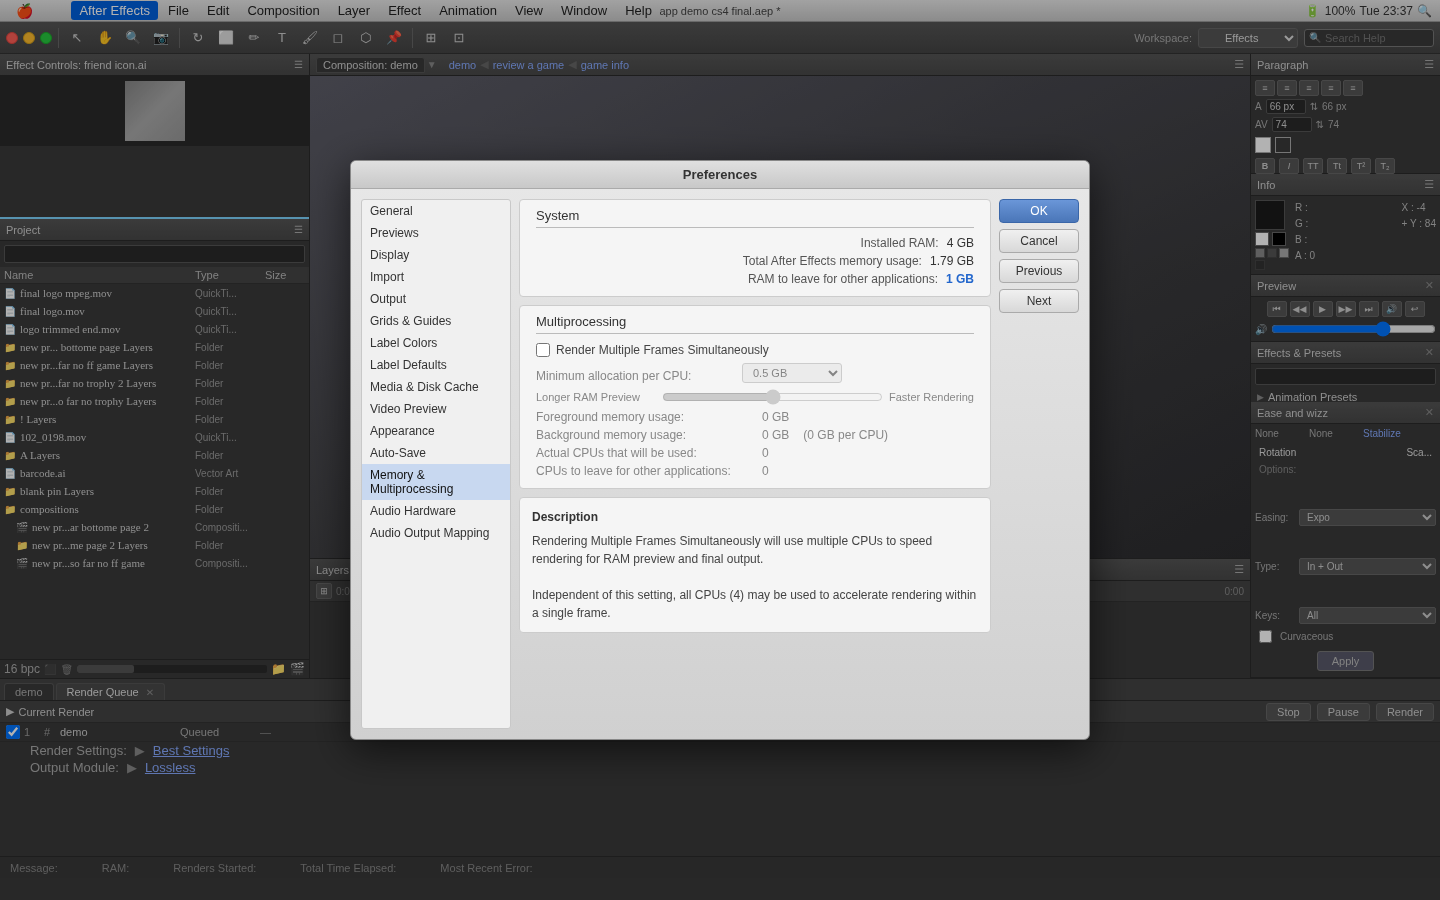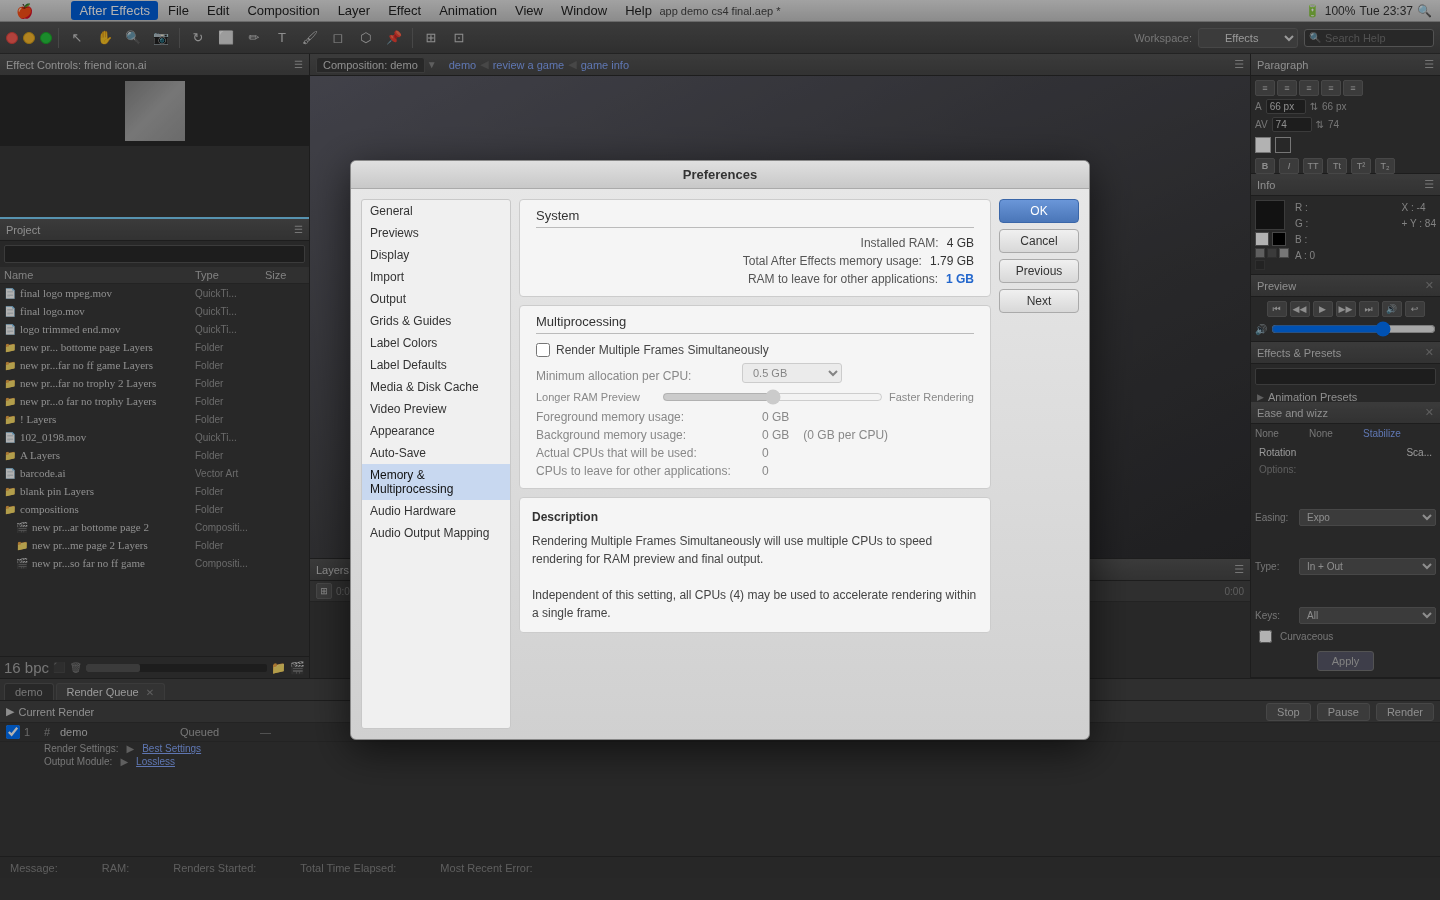--- a/index.html
+++ b/index.html
@@ -151,21 +151,21 @@
     }
     .render-row {
       display: flex; align-items: center;
       padding: 2px 6px; border-bottom: 1px solid #333; font-size: 11px; color: #ccc;
     }
     .render-checkbox { width: 14px; height: 14px; margin-right: 4px; }
     .render-num { width: 20px; color: #999; }
     .render-hash { width: 16px; color: #999; }
     .render-name { width: 120px; font-size: 11px; }
     .render-status { width: 80px; color: #aaa; }
-    .render-sub-row { padding: 1px 30px; font-size: 10px; color: #aaa; display: flex; gap: 8px; margin-left: 14px; }
+    .render-sub-row { padding: 1px 30px; font-size: 13px; color: #aaa; display: flex; gap: 8px; }
     .render-link { color: #88aaff; text-decoration: underline; cursor: pointer; }
     .bottom-status {
       height: 22px; background: #383838;
       display: flex; align-items: center;
       padding: 0 10px; border-top: 1px solid #2a2a2a; font-size: 11px; color: #aaa;
       gap: 40px;
     }
     .status-item { display: flex; gap: 4px; }
     .status-label { color: #888; }
 
@@ -680,21 +680,21 @@
       <span style="padding-left:12px;display:flex;align-items:center;flex:1;overflow:hidden;gap:2px;">
         <span style="font-size:10px;width:14px;">🎬</span>
         <span class="file-name">new pr...so far no ff game</span>
       </span>
       <span class="file-type">Compositi...</span>
       <span class="file-size"></span>
     </div>
           </div>
 
         <div style="display:flex;align-items:center;padding:2px 4px;background:#3a3a3a;border-top:1px solid #2a2a2a;gap:4px;">
-          <span style="font-size:15px;color:#aaa;">16 bpc</span>
+          <span style="font-size:12px;color:#aaa;">16 bpc</span>
           <span style="font-size:10px;color:#888;cursor:pointer;">⬛</span>
           <span style="font-size:10px;color:#888;cursor:pointer;">🗑</span>
           <div style="flex:1;height:8px;background:#2a2a2a;border-radius:2px;overflow:hidden;">
             <div style="width:30%;height:100%;background:#555;border-radius:2px;"></div>
           </div>
           <span style="font-size:12px;color:#888;cursor:pointer;">📁</span>
           <span style="font-size:12px;color:#888;cursor:pointer;">🎬</span>
         </div>
       </div>
     </div>

